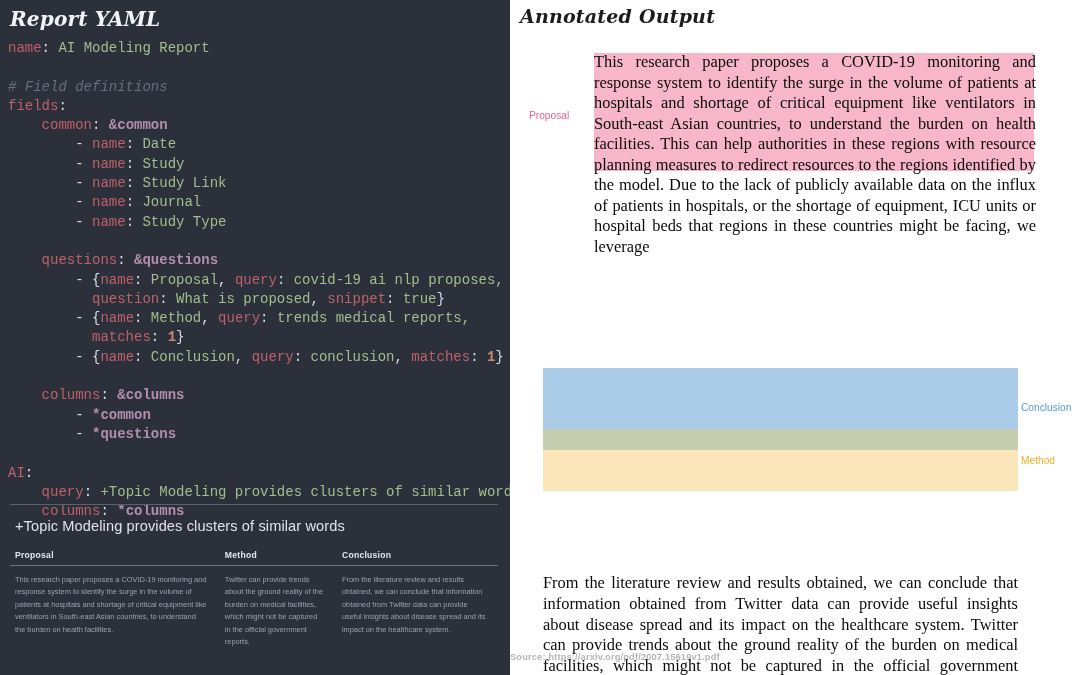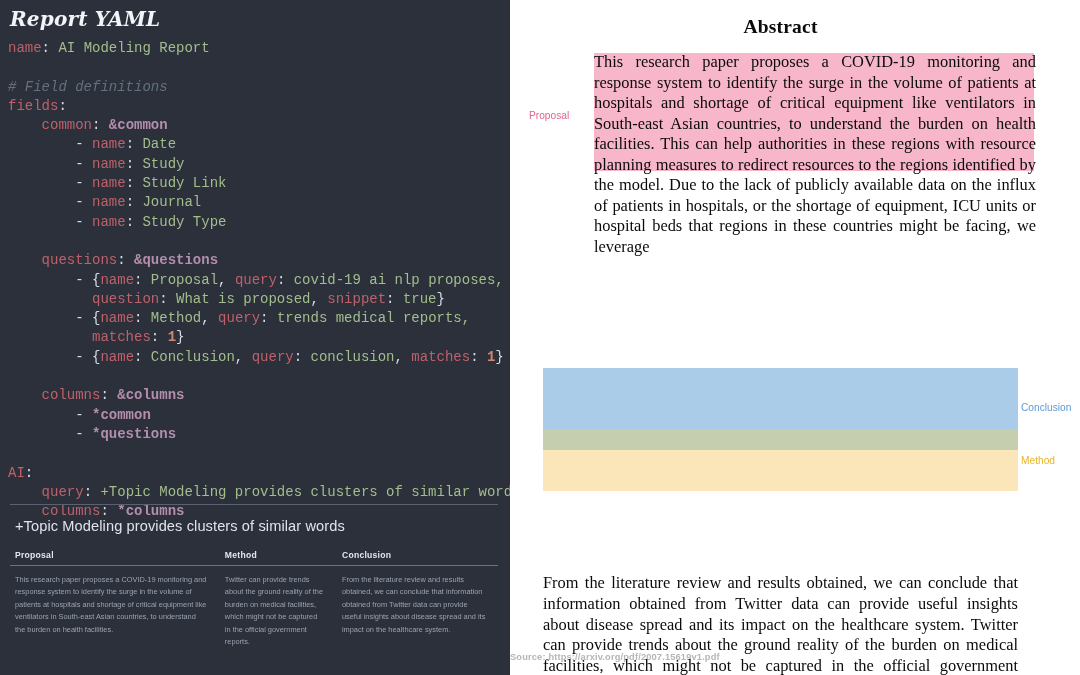--- a/index.html
+++ b/index.html
@@ -250,24 +250,22 @@
             <td>From the literature review and results obtained, we can conclude that information obtained from Twitter data can provide useful insights about disease spread and its impact on the healthcare system.</td>
           </tr>
         </tbody>
       </table>
 
     </div>
   </div>
 
   <div id="right-panel" style="background: rgb(255, 255, 255);">
 
-
-    <div class="paper-col" style="top:16px;">
-      <div class="paper-h-center">Abstract</div>
-    </div>
+    <div id="annotated-title" class="script-head">Annotated Output</div>
+
 
     <div class="hl-layer" id="hl-proposal" style="left: 84px; top: 53px; width: 440px; height: 118px; background: rgb(248, 182, 203);"></div>
 
     <div class="paper-col body-text txt-layer" style="top:52px; left:84px; width:442px;">
       <span>This research paper proposes a COVID-19 monitoring and response system to identify the surge in the volume of patients at hospitals and shortage of critical equipment like ventilators in South-east Asian countries, to understand the burden on health facilities. This can help authorities in these</span>
       <span>regions with resource planning measures to redirect resources to the regions identified by the model. Due to the lack of publicly available data on the influx of patients in hospitals, or the shortage of equipment, ICU units or hospital beds that regions in these countries might be facing, we leverage</span>
     </div>
 
     <div class="side-label" id="lbl-proposal" style="left: 19px; top: 110px; color: rgb(232, 98, 140);">Proposal</div>
 

